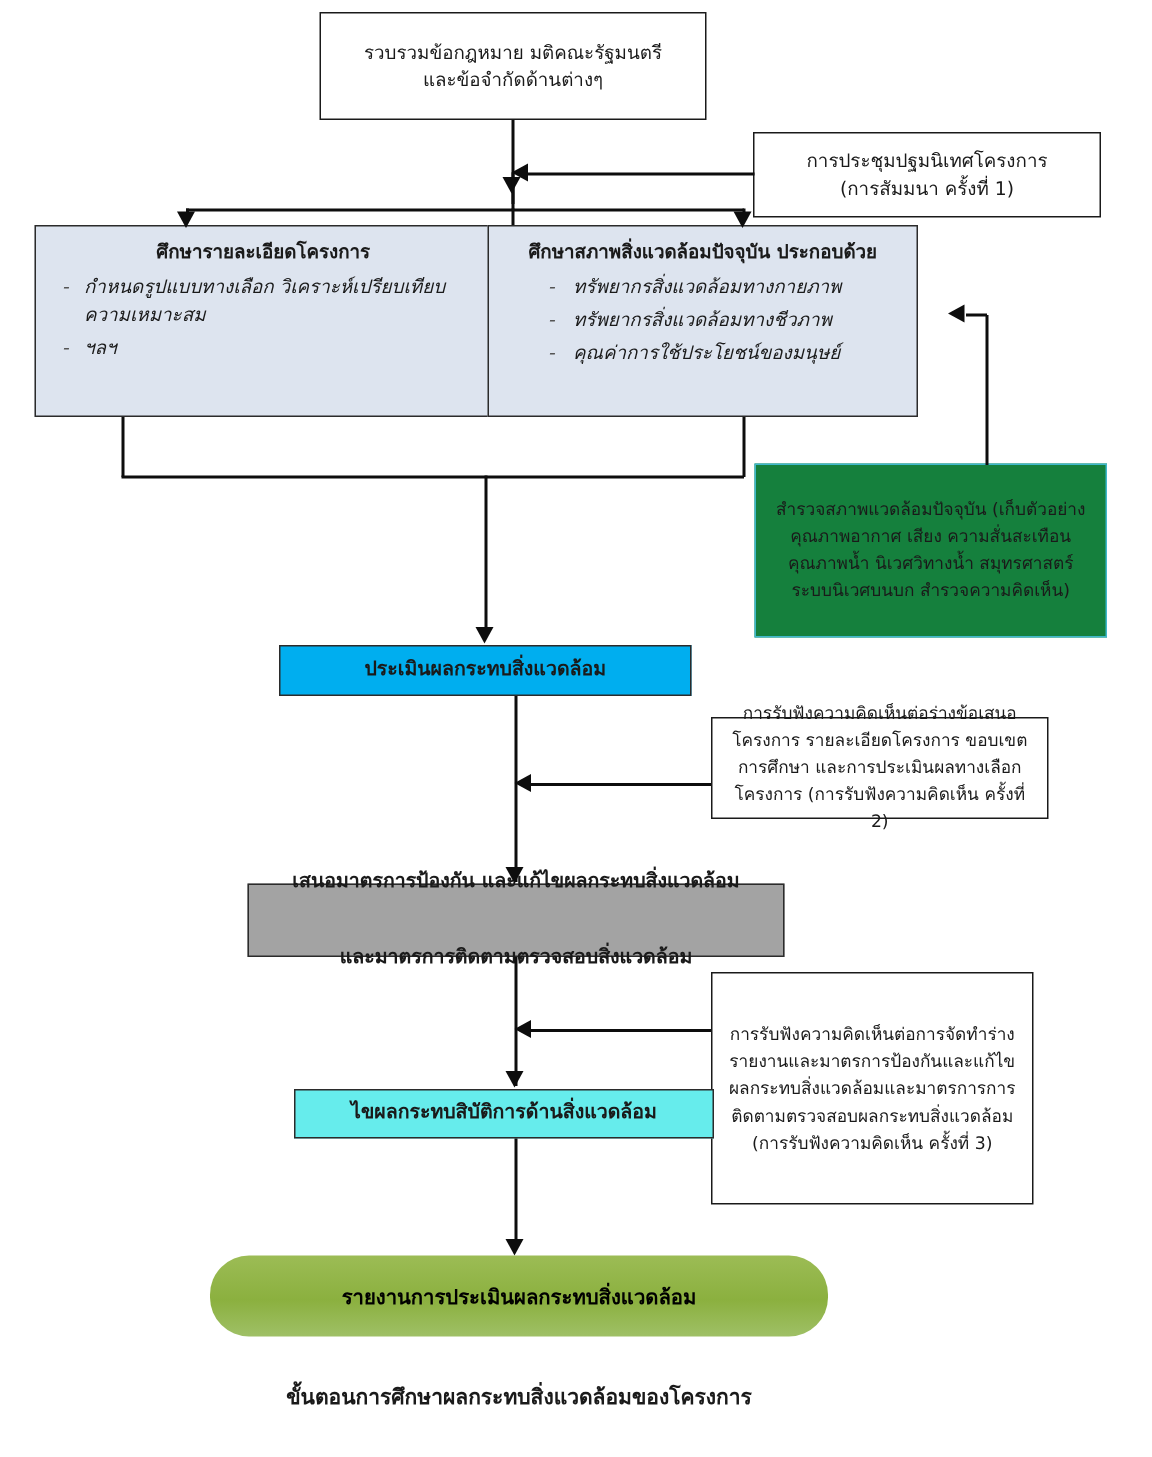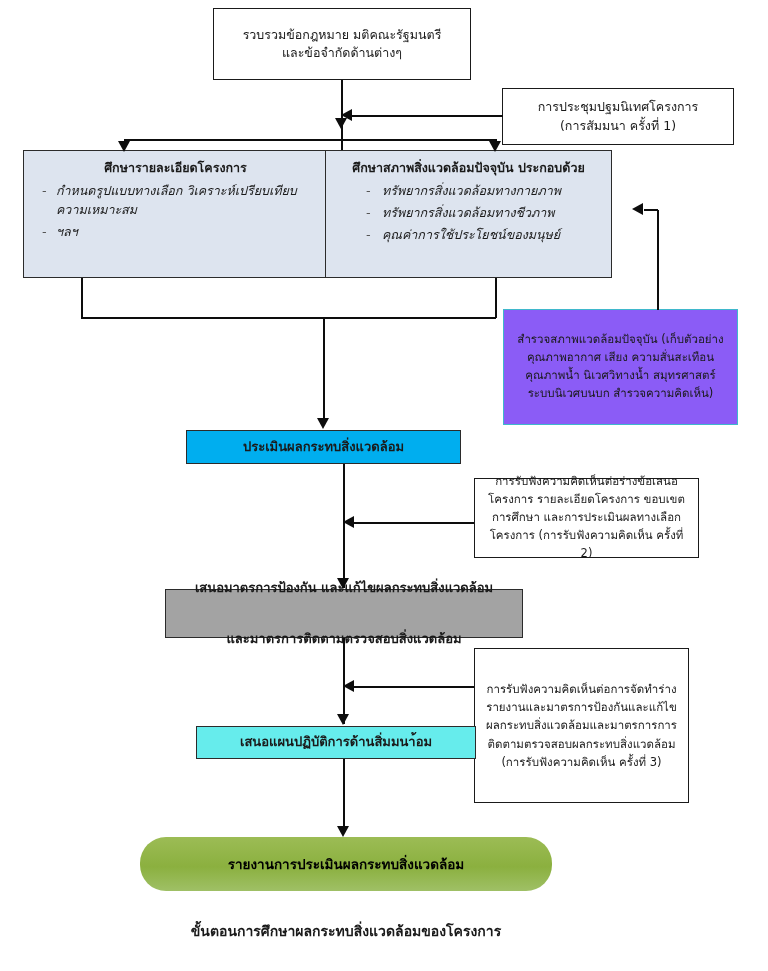--- a/index.html
+++ b/index.html
@@ -73,21 +73,21 @@
   }
   .study.right-study .bullets li {
     padding-left: 46px;
   }
   .study.right-study .bullets li::before {
     left: 30px;
   }
 
   
   .survey {
-    background: #8b5cf6;
+    background: #15803d;
     border: 1.6px solid #3fb8cc;
     font-size: 11.5px;
     padding: 6px 8px;
     line-height: 1.55;
   }
 
   
   .proc {
     border: 1.6px solid #2b2b2b;
     font-weight: bold;
@@ -177,35 +177,35 @@
   </div>
 
   <div class="box survey" style="left:503px; top:309px; width:235px; height:116px;">
     <div>สำรวจสภาพแวดล้อมปัจจุบัน (เก็บตัวอย่างคุณภาพอากาศ เสียง ความสั่นสะเทือน คุณภาพน้ำ นิเวศวิทางน้ำ สมุทรศาสตร์ ระบบนิเวศบนบก สำรวจความคิดเห็น)</div>
   </div>
 
   <div class="box proc proc-blue" style="left:186px; top:430px; width:275px; height:34px;">
     <div>ประเมินผลกระทบสิ่งแวดล้อม</div>
   </div>
 
-  <div class="box plain" style="left:474px; top:478px; width:225px; height:80px; padding:4px 7px; font-size:11.5px; line-height:1.55;">
+  <div class="box plain" style="left:474px; top:478px; width:225px; height:68px; padding:4px 7px; font-size:11.5px; line-height:1.55;">
     <div>การรับฟังความคิดเห็นต่อร่างข้อเสนอโครงการ รายละเอียดโครงการ ขอบเขตการศึกษา และการประเมินผลทางเลือกโครงการ (การรับฟังความคิดเห็น ครั้งที่ 2)</div>
   </div>
 
   <div class="box proc proc-green" style="left:165px; top:589px; width:358px; height:49px;">
     <div>เสนอมาตรการป้องกัน และแก้ไขผลกระทบสิ่งแวดล้อม</div>
     <div>และมาตรการติดตามตรวจสอบสิ่งแวดล้อม</div>
   </div>
 
   <div class="box plain" style="left:474px; top:648px; width:215px; height:155px; padding:4px 8px; font-size:11.5px; line-height:1.6;">
     <div>การรับฟังความคิดเห็นต่อการจัดทำร่างรายงานและมาตรการป้องกันและแก้ไขผลกระทบสิ่งแวดล้อมและมาตรการการติดตามตรวจสอบผลกระทบสิ่งแวดล้อม (การรับฟังความคิดเห็น ครั้งที่ 3)</div>
   </div>
 
   <div class="box proc proc-cyan" style="left:196px; top:726px; width:280px; height:33px;">
-    <div>เสนอแผนปฏิบัติการด้านสิ่มมนา้อม</div>
+    <div>ไขผลกระทบสิบัติการด้านสิ่งแวดล้อม</div>
   </div>
 
   <div class="terminator" style="left:140px; top:837px; width:412px; height:54px;">
     <div>รายงานการประเมินผลกระทบสิ่งแวดล้อม</div>
   </div>
 
   <div class="caption" style="left:134px; top:908px; width:424px;margin-top:12px;">ขั้นตอนการศึกษาผลกระทบสิ่งแวดล้อมของโครงการ</div>
 
   <div class="v-line" style="left:341px; top:80px; height:56px;"></div>
   <div class="arrow-down" style="left:335px; top:118px;"></div>

